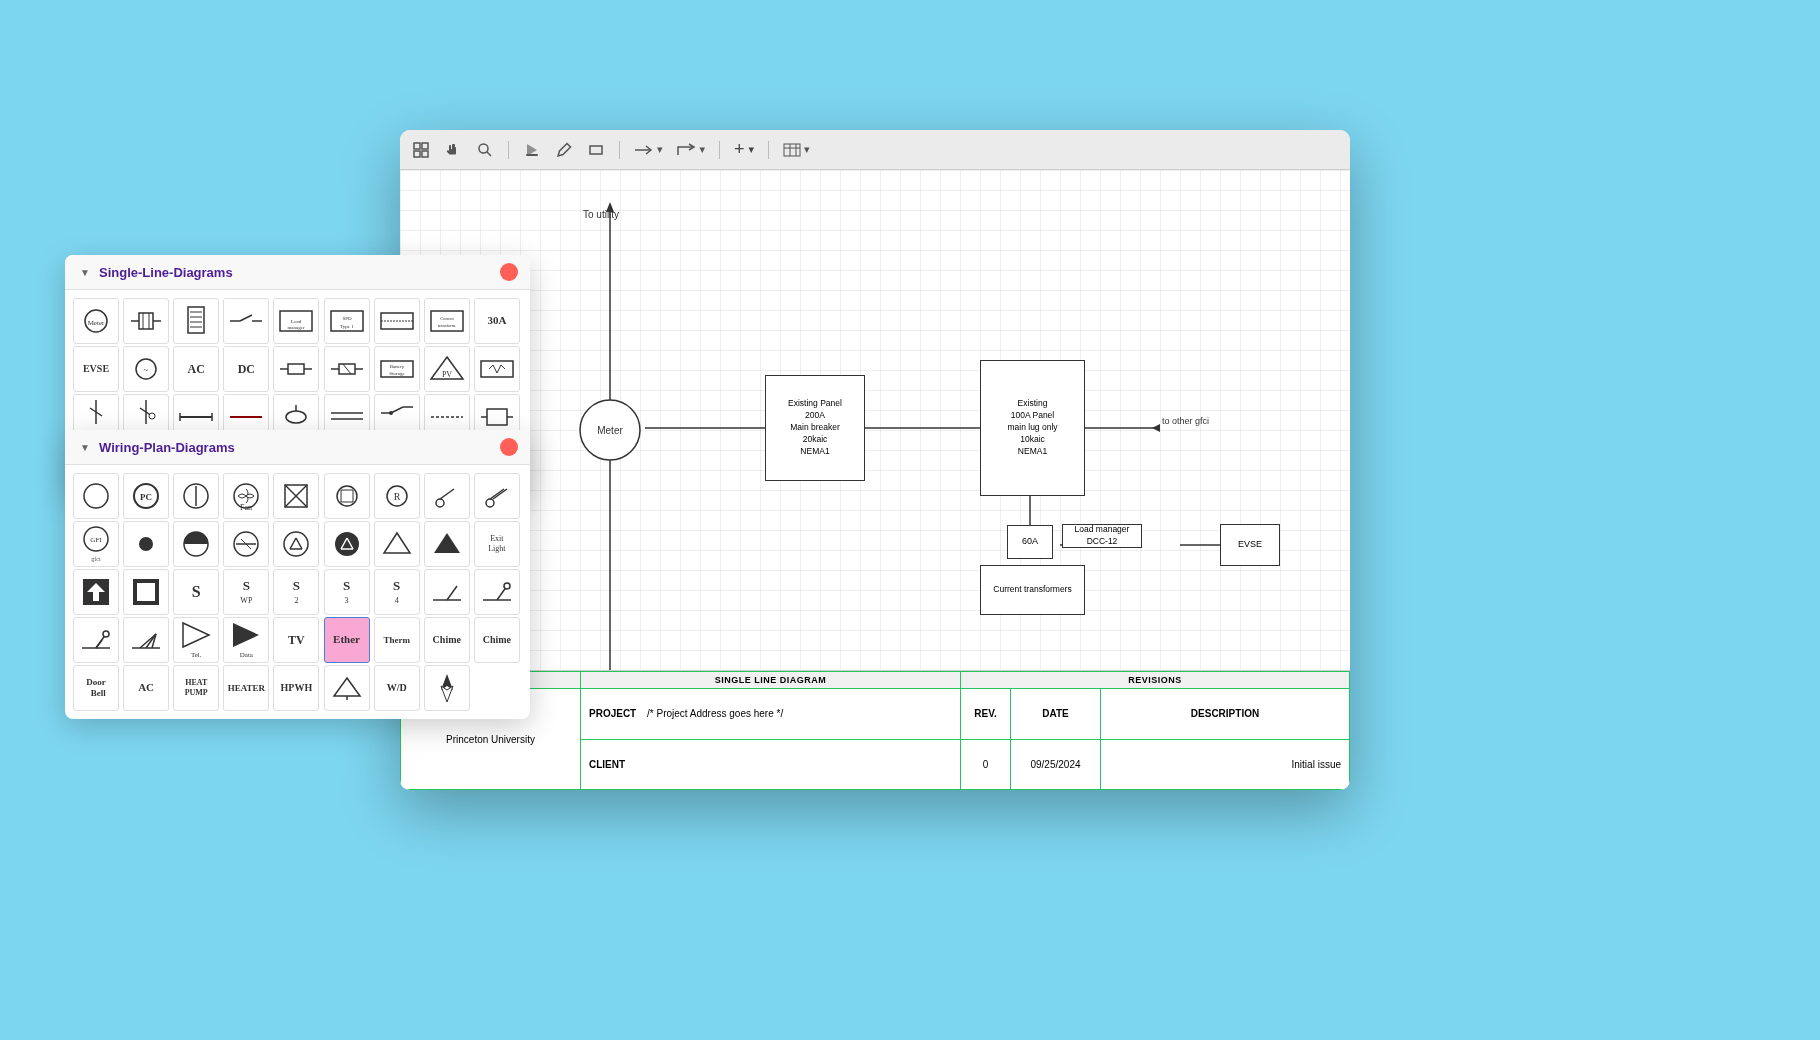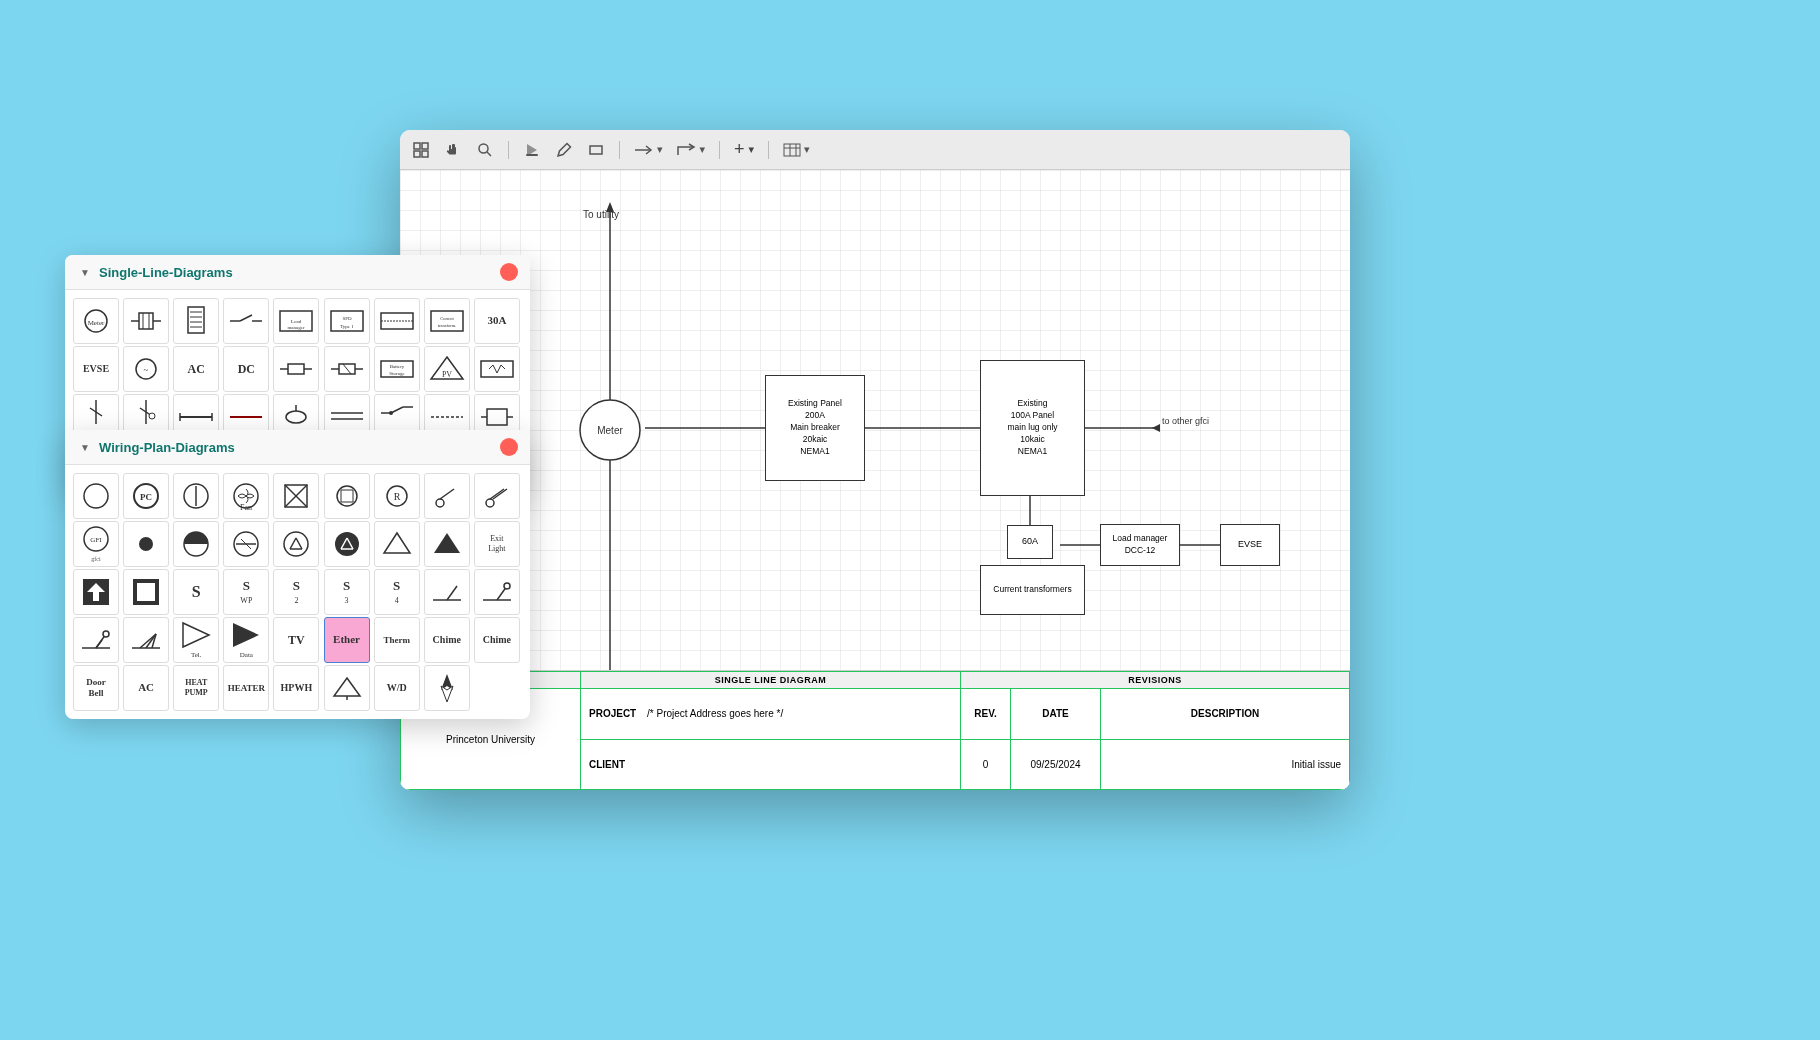--- a/index.html
+++ b/index.html
@@ -164,21 +164,21 @@
       align-items: center;
       justify-content: center;
       cursor: pointer;
       color: #666;
       font-size: 10px;
     }
 
     .panel-title {
       font-size: 13px;
       font-weight: 600;
-      color: #0f766e;
+      color: #4c1d95;
     }
 
     .panel-close-btn {
       width: 18px;
       height: 18px;
       border-radius: 50%;
       background: #ff5f57;
       display: flex;
       align-items: center;
       justify-content: center;
@@ -357,21 +357,21 @@
 
     <div class="panel-box" style="top:355px;left:607px;width:46px;height:34px;">
       <div style="font-size:9px;">60A</div>
     </div>
 
     <div class="panel-box" style="top:395px;left:580px;width:105px;height:50px;">
       <div style="font-size:8.5px;text-align:center;line-height:1.4;">Current
 transformers</div>
     </div>
 
-    <div class="panel-box" style="top:354px;left:700px;width:80px;height:42px;align-items:center;">
+    <div class="panel-box" style="top:354px;left:662px;width:80px;height:24px;align-items:center;">
       <div style="font-size:8.5px;text-align:center;line-height:1.4;">Load manager
 DCC-12</div>
     </div>
 
     <div class="panel-box" style="top:354px;left:820px;width:60px;height:42px;">
       <div style="font-size:9px;">EVSE</div>
     </div>
   </div>
 
   <div class="info-bar">
@@ -795,21 +795,21 @@
       <svg width="30" height="28" viewBox="0 0 30 28">
           <polygon points="2,26 2,2 28,14" fill="#333"></polygon>
         </svg>
       <span style="font-size:7px">Data</span>
     </div>
     <div class="symbol-item" style="font-size:12px;font-weight:600;">TV</div>
     <div class="symbol-item highlighted" style="font-size:11px;font-weight:600;">Ether</div>
     <div class="symbol-item" style="font-size:9px;font-weight:600;">Therm</div>
     <div class="symbol-item" style="font-size:10px;font-weight:600;">Chime</div>
     <div class="symbol-item" style="font-size:10px;font-weight:600;">Chime</div>
-    <div class="symbol-item" style="font-size:9px;font-weight:600;text-align:center;">Door<br>Bell</div>
+    <div class="symbol-item" style="font-size:9px;font-weight:600;text-align:right;">Door<br>Bell</div>
     <div class="symbol-item" style="font-size:11px;font-weight:600;">AC</div>
     <div class="symbol-item" style="font-size:8px;font-weight:600;text-align:center;">HEAT<br>PUMP</div>
 
     <div class="symbol-item" style="font-size:9px;font-weight:600;">HEATER</div>
     <div class="symbol-item" style="font-size:10px;font-weight:600;">HPWH</div>
     <div class="symbol-item">
       <svg width="30" height="24" viewBox="0 0 30 24">
           <polygon points="15,2 28,20 2,20" fill="white" stroke="#333" stroke-width="1.5"></polygon>
           <line x1="15" y1="20" x2="15" y2="24" stroke="#333" stroke-width="1.5"></line>
         </svg>

